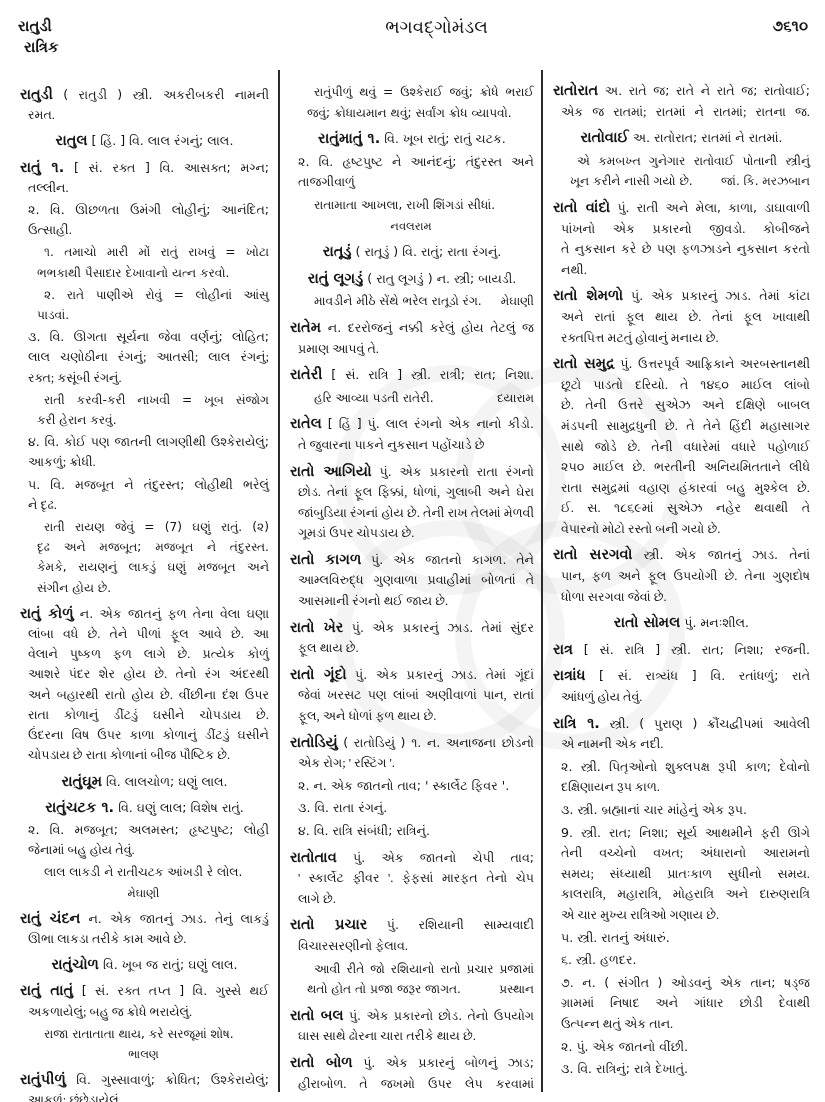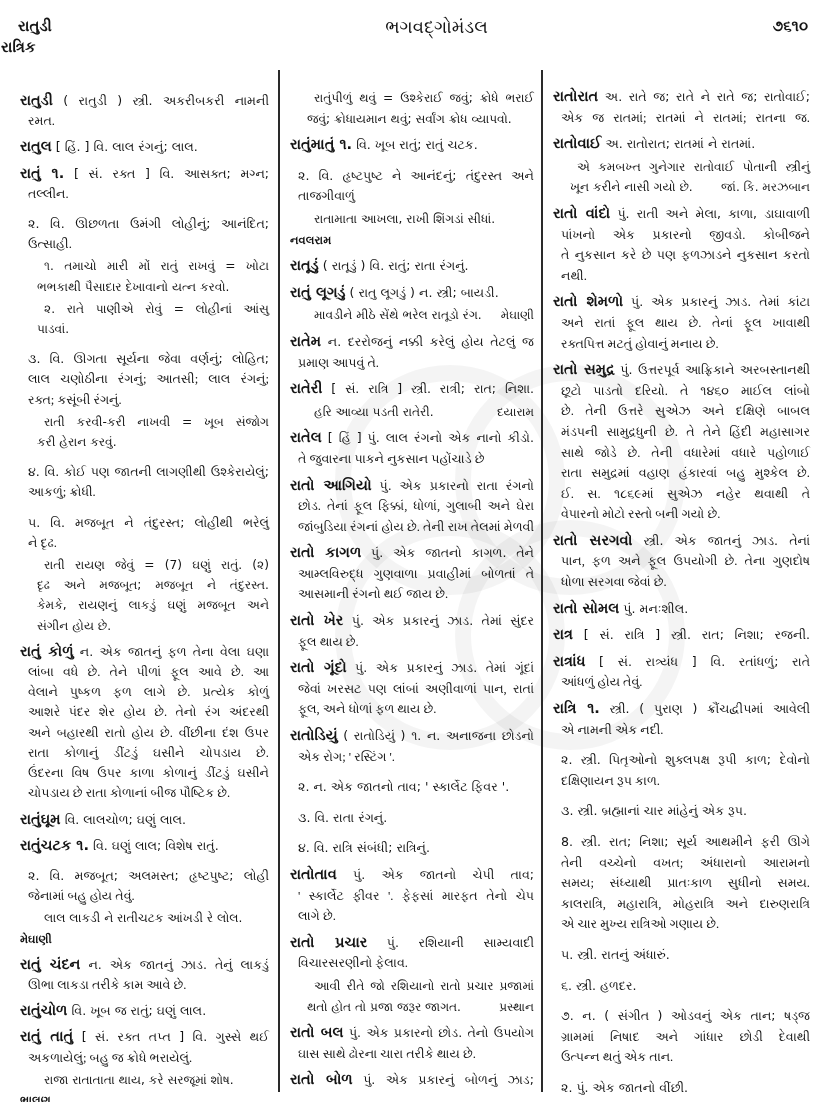--- a/index.html
+++ b/index.html
@@ -6,42 +6,42 @@
   body {
     width: 825px; height: 1102px; overflow: hidden; position: relative;
     background: #ffffff; color: #141414;
     font-family: "DejaVu Sans", "Liberation Sans", sans-serif;
   }
   .watermark { position: absolute; left: 0; top: 0; width: 825px; height: 1102px; z-index: 0; pointer-events: none; }
   .wm-ring { position: absolute; width: 230px; height: 230px; border-radius: 50%; border: 16px solid rgba(0,0,0,0.045); box-sizing: border-box; }
 
   .hdr { position: absolute; z-index: 2; font-weight: bold; font-size: 15px; line-height: 20px; white-space: nowrap; }
   .hdr-first { left: 18px; top: 16px; }
-  .hdr-last { left: 1px; top: 37px; }
+  .hdr-last { left: 24px; top: 37px; }
   .hdr-title { left: 0; width: 825px; top: 17px; text-align: center; font-weight: normal; font-size: 18px; margin-left: 24px; }
   .hdr-page { right: 17px; top: 16px; }
 
   .divider { position: absolute; z-index: 2; width: 1.5px; background: #2a2a2a; top: 70px; height: 1022px; }
   .d1 { left: 278px; }
   .d2 { left: 541px; }
 
   .col { position: absolute; z-index: 2; }
   .col1 { left: 20px; width: 249px; top: 72px; --lh: 20.2px; }
   .col2 { left: 290px; width: 244px; top: 70px; --lh: 20.6px; }
   .col3 { left: 553px; width: 257px; top: 68px; --lh: 20.6px; }
 
   .ln { line-height: var(--lh); min-height: var(--lh); font-size: 12.6px; text-align: left; }
   .ln.j { text-align: justify; text-align-last: justify; }
-  .ln.e { margin-top: 5px; padding-left: 0; }
+  .ln.e { margin-top: 5px; padding-left: 0; text-align: center; }
   .ln.c { padding-left: 8px; font-family: Liberation Serif, serif; }
-  .ln.s { padding-left: 8px; margin-top: 10px; }
+  .ln.s { padding-left: 8px; margin-top: 2px; }
   .ln.x { padding-left: 24px; margin-top: 2px; font-size: 12.2px; }
   .ln.xc { padding-left: 17px; font-size: 12.2px; }
-  .ln.a { text-align: left; font-size: 11.5px; padding-right: 2px; font-weight: bold; }
-  .col > .ln:first-child { margin-top: 18px; }
+  .ln.a { text-align: center; font-size: 11.5px; padding-right: 2px; }
+  .col > .ln:first-child { margin-top: 12px; }
   .hw { font-weight: bold; font-size: 14.6px; }
   .em { font-weight: normal; }
   .src { float: right; font-size: 12px; padding-left: 6px; }
 </style>
 </head>
 <body>
 
 <div class="watermark">
   <div class="wm-ring" style="left:335px;top:365px;"></div>
   <div class="wm-ring" style="left:455px;top:365px;"></div>
@@ -120,20 +120,21 @@
   <div class="ln x"><span class="src">મેઘાણી</span><span>માવડીને મીઠે સેંથે ભરેલ </span><b class="em">રાતૂડો</b><span> રંગ.</span></div>
   <div class="ln e j"><b class="hw">રાતેમ</b><span> ન. દરરોજનું નક્કી કરેલું હોય તેટલું જ</span></div>
   <div class="ln c">પ્રમાણ આપવું તે.</div>
   <div class="ln e j"><b class="hw">રાતેરી</b><span> [ સં. રાત્રિ ] સ્ત્રી. રાત્રી; રાત; નિશા.</span></div>
   <div class="ln x"><span class="src">દયારામ</span><span>હરિ આવ્યા પડતી </span><b class="em">રાતેરી.</b></div>
   <div class="ln e j"><b class="hw">રાતેલ</b><span> [ હિં ] પું. લાલ રંગનો એક નાનો કીડો.</span></div>
   <div class="ln c">તે જુવારના પાકને નુકસાન પહોંચાડે છે</div>
   <div class="ln e j"><b class="hw">રાતો આગિયો</b><span> પું. એક પ્રકારનો રાતા રંગનો</span></div>
   <div class="ln c j">છોડ. તેનાં ફૂલ ફિક્કાં, ધોળાં, ગુલાબી અને ઘેરા</div>
   <div class="ln c j">જાંબુડિયા રંગનાં હોય છે. તેની રાખ તેલમાં મેળવી</div>
+  <div class="ln c">ગૂમડાં ઉપર ચોપડાય છે.</div>
   <div class="ln e j"><b class="hw">રાતો કાગળ</b><span> પું. એક જાતનો કાગળ. તેને</span></div>
   <div class="ln c j">આમ્લવિરુદ્ધ ગુણવાળા પ્રવાહીમાં બોળતાં તે</div>
   <div class="ln c">આસમાની રંગનો થઈ જાય છે.</div>
   <div class="ln e j"><b class="hw">રાતો ખેર</b><span> પું. એક પ્રકારનું ઝાડ. તેમાં સુંદર</span></div>
   <div class="ln c">ફૂલ થાય છે.</div>
   <div class="ln e j"><b class="hw">રાતો ગૂંદો</b><span> પું. એક પ્રકારનું ઝાડ. તેમાં ગૂંદાં</span></div>
   <div class="ln c j">જેવાં ખરસટ પણ લાંબાં અણીવાળાં પાન, રાતાં</div>
   <div class="ln c">ફૂલ, અને ધોળાં ફળ થાય છે.</div>
   <div class="ln e j"><b class="hw">રાતોડિયું</b><span> ( રાતોડિયું ) </span><b class="em">૧.</b><span> ન. અનાજના છોડનો</span></div>
   <div class="ln c">એક રોગ; ' રસ્ટિંગ '.</div>
@@ -143,20 +144,21 @@
   <div class="ln e j"><b class="hw">રાતોતાવ</b><span> પું. એક જાતનો ચેપી તાવ;</span></div>
   <div class="ln c j">' સ્કાર્લેટ ફીવર '. ફેફસાં મારફત તેનો ચેપ</div>
   <div class="ln c">લાગે છે.</div>
   <div class="ln e j"><b class="hw">રાતો પ્રચાર</b><span> પું. રશિયાની સામ્યવાદી</span></div>
   <div class="ln c">વિચારસરણીનો ફેલાવ.</div>
   <div class="ln x j"><span>આવી રીતે જો રશિયાનો </span><b class="em">રાતો પ્રચાર</b><span> પ્રજામાં</span></div>
   <div class="ln xc"><span class="src">પ્રસ્થાન</span><span>થતો હોત તો </span><b class="em">પ્રજા</b><span> જરૂર જાગત.</span></div>
   <div class="ln e j"><b class="hw">રાતો બલ</b><span> પું. એક પ્રકારનો છોડ. તેનો ઉપયોગ</span></div>
   <div class="ln c">ઘાસ સાથે ઢોરના ચારા તરીકે થાય છે.</div>
   <div class="ln e j"><b class="hw">રાતો બોળ</b><span> પું. એક પ્રકારનું બોળનું ઝાડ;</span></div>
+  <div class="ln c j">હીરાબોળ. તે જખમો ઉપર લેપ કરવામાં</div>
 
 </div>
 
 <div class="col col3">
   <div class="ln e j"><b class="hw">રાતોરાત</b><span> અ. રાતે જ; રાતે ને રાતે જ; રાતોવાઈ;</span></div>
   <div class="ln c j">એક જ રાતમાં; રાતમાં ને રાતમાં; રાતના જ.</div>
   <div class="ln e"><b class="hw">રાતોવાઈ</b><span> અ. રાતોરાત; રાતમાં ને રાતમાં.</span></div>
   <div class="ln x j"><span>એ કમબખ્ત ગુનેગાર </span><b class="em">રાતોવાઈ</b><span> પોતાની સ્ત્રીનું</span></div>
   <div class="ln xc"><span class="src">જાં. કિ. મરઝબાન</span><span>ખૂન કરીને નાસી ગયો છે.</span></div>
   <div class="ln e j"><b class="hw">રાતો વાંદો</b><span> પું. રાતી અને મેલા, કાળા, ડાઘાવાળી</span></div>
@@ -164,36 +166,37 @@
   <div class="ln c j">તે નુકસાન કરે છે પણ ફળઝાડને નુકસાન કરતો</div>
   <div class="ln c">નથી.</div>
   <div class="ln e j"><b class="hw">રાતો શેમળો</b><span> પું. એક પ્રકારનું ઝાડ. તેમાં કાંટા</span></div>
   <div class="ln c j">અને રાતાં ફૂલ થાય છે. તેનાં ફૂલ ખાવાથી</div>
   <div class="ln c">રક્તપિત્ત મટતું હોવાનું મનાય છે.</div>
   <div class="ln e j"><b class="hw">રાતો સમુદ્ર</b><span> પું. ઉત્તરપૂર્વ આફ્રિકાને અરબસ્તાનથી</span></div>
   <div class="ln c j">છૂટો પાડતો દરિયો. તે ૧૪૬૦ માઈલ લાંબો</div>
   <div class="ln c j">છે. તેની ઉત્તરે સુએઝ અને દક્ષિણે બાબલ</div>
   <div class="ln c j">મંડપની સામુદ્રધુની છે. તે તેને હિંદી મહાસાગર</div>
   <div class="ln c j">સાથે જોડે છે. તેની વધારેમાં વધારે પહોળાઈ</div>
+  <div class="ln c j">૨૫૦ માઈલ છે. ભરતીની અનિયમિતતાને લીધે</div>
   <div class="ln c j">રાતા સમુદ્રમાં વહાણ હંકારવાં બહુ મુશ્કેલ છે.</div>
   <div class="ln c j">ઈ. સ. ૧૮૬૯માં સુએઝ નહેર થવાથી તે</div>
   <div class="ln c">વેપારનો મોટો રસ્તો બની ગયો છે.</div>
   <div class="ln e j"><b class="hw">રાતો સરગવો</b><span> સ્ત્રી. એક જાતનું ઝાડ. તેનાં</span></div>
   <div class="ln c j">પાન, ફળ અને ફૂલ ઉપયોગી છે. તેના ગુણદોષ</div>
   <div class="ln c">ધોળા સરગવા જેવાં છે.</div>
   <div class="ln e"><b class="hw">રાતો સોમલ</b><span> પું. મનઃશીલ.</span></div>
   <div class="ln e j"><b class="hw">રાત્ર</b><span> [ સં. રાત્રિ ] સ્ત્રી. રાત; નિશા; રજની.</span></div>
   <div class="ln e j"><b class="hw">રાત્રાંધ</b><span> [ સં. રાત્ર્યંધ ] વિ. રતાંધળું; રાતે</span></div>
   <div class="ln c">આંધળું હોય તેવું.</div>
   <div class="ln e j"><b class="hw">રાત્રિ ૧.</b><span> સ્ત્રી. ( પુરાણ ) ક્રૌંચદ્વીપમાં આવેલી</span></div>
   <div class="ln c">એ નામની એક નદી.</div>
   <div class="ln s j">૨. સ્ત્રી. પિતૃઓનો શુક્લપક્ષ રૂપી કાળ; દેવોનો</div>
   <div class="ln c">દક્ષિણાયન રૂપ કાળ.</div>
   <div class="ln s">૩. સ્ત્રી. બ્રહ્માનાં ચાર માંહેનું એક રૂપ.</div>
-  <div class="ln s j">8. સ્ત્રી. રાત; નિશા; સૂર્ય આથમીને ફરી ઊગે</div>
+  <div class="ln s j">9. સ્ત્રી. રાત; નિશા; સૂર્ય આથમીને ફરી ઊગે</div>
   <div class="ln c j">તેની વચ્ચેનો વખત; અંધારાનો આરામનો</div>
   <div class="ln c j">સમય; સંધ્યાથી પ્રાતઃકાળ સુધીનો સમય.</div>
   <div class="ln c j">કાલરાત્રિ, મહારાત્રિ, મોહરાત્રિ અને દારુણરાત્રિ</div>
   <div class="ln c">એ ચાર મુખ્ય રાત્રિઓ ગણાય છે.</div>
   <div class="ln s">૫. સ્ત્રી. રાતનું અંધારું.</div>
   <div class="ln s">૬. સ્ત્રી. હળદર.</div>
   <div class="ln s j">૭. ન. ( સંગીત ) ઓડવનું એક તાન; ષડ્જ</div>
   <div class="ln c j">ગ્રામમાં નિષાદ અને ગાંધાર છોડી દેવાથી</div>
   <div class="ln c">ઉત્પન્ન થતું એક તાન.</div>
   <div class="ln s">૨. પું. એક જાતનો વીંછી.</div>

